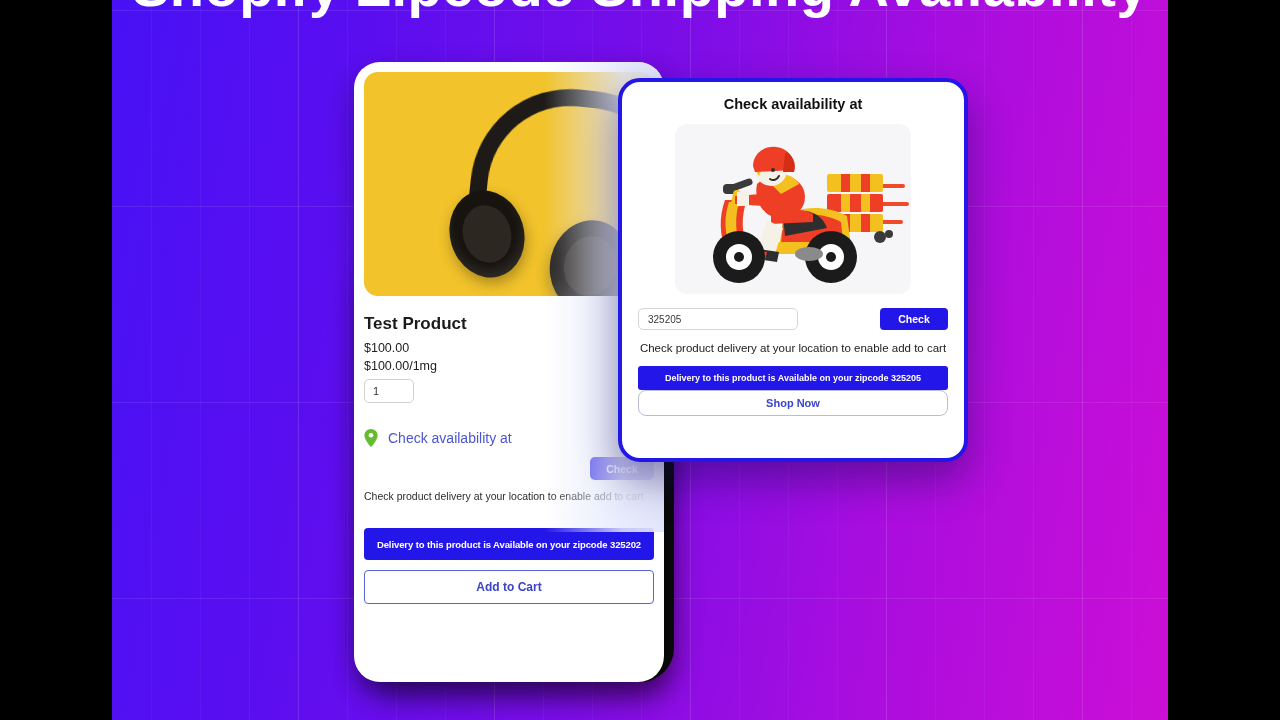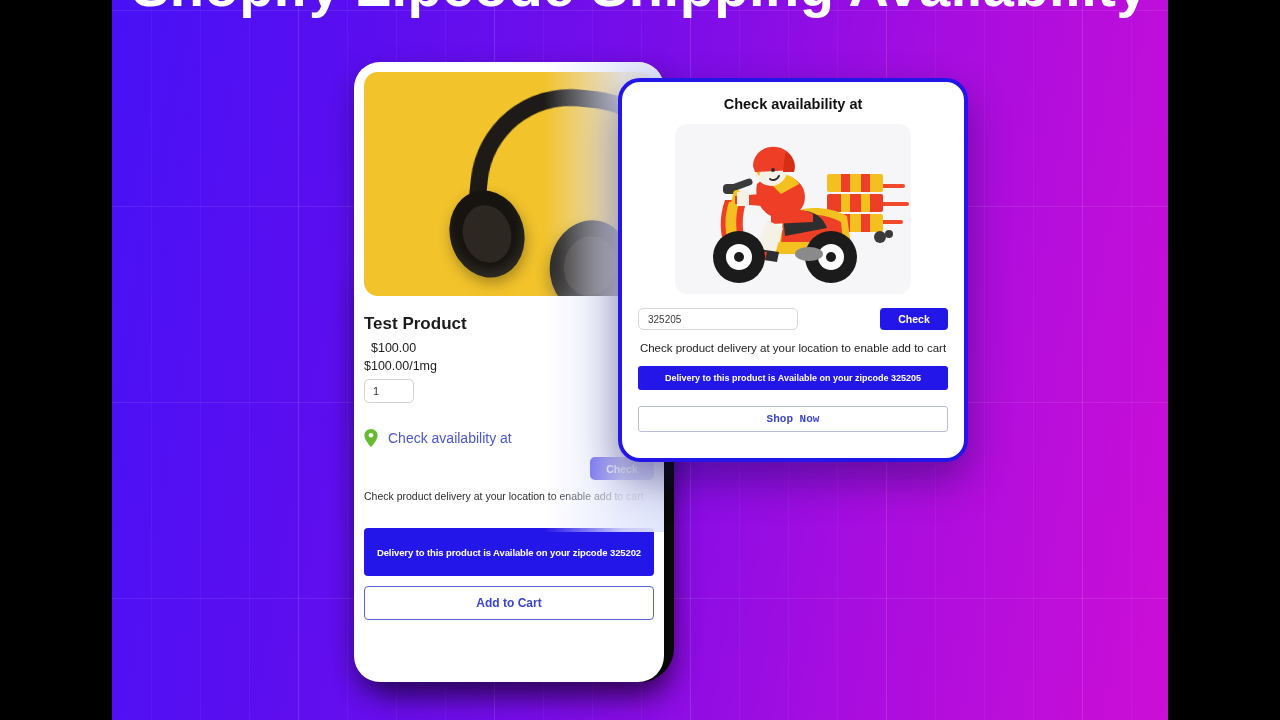--- a/index.html
+++ b/index.html
@@ -154,21 +154,20 @@
   .prod-title {
     margin: 18px 0 0 0;
     font-size: 17px;
     font-weight: 700;
     color: #1b1b1b;
   }
   .prod-price {
     margin-top: 7px;
     font-size: 12.5px;
     color: #212121;
-    margin-left: 7px;
   }
   .prod-unit {
     margin-top: 4px;
     font-size: 12.5px;
     color: #212121;
   }
   .field-label {
     margin-top: 16px;
     font-size: 13px;
     color: #3d4bdc;
@@ -228,21 +227,21 @@
     font-family: "Liberation Sans", sans-serif;
   }
   .hint-text {
     margin-top: 10px;
     font-size: 10.5px;
     color: #2c2c2c;
     white-space: nowrap;
   }
   .status-banner {
     margin-top: 26px;
-    height: 48px;
+    height: 32px;
     background: #2316e8;
     color: #fff;
     border-radius: 4px;
     display: flex;
     align-items: center;
     justify-content: center;
     font-size: 9.5px;
     font-weight: 700;
     letter-spacing: -0.1px;
   }
@@ -347,33 +346,33 @@
     background: #2316e8;
     color: #fff;
     border-radius: 3px;
     display: flex;
     align-items: center;
     justify-content: center;
     font-size: 9px;
     font-weight: 700;
   }
   .popup-outline-btn {
-    margin-top: 16px;
+    margin-top: 0;
     height: 24px;
     background: #fff;
     border: 1px solid #b9bdd8;
-    border-radius: 3px;
+    border-radius: 8px;
     color: #3b44c8;
     display: flex;
     align-items: center;
     justify-content: center;
     font-size: 11px;
     font-weight: 700;
     cursor: pointer;
-    font-family: Liberation Mono, monospace;
+    font-family: Liberation Sans, sans-serif;
   }
 </style>
 </head>
 <body>
 
 <div id="stage">
 
   <div id="video-area">
     <div class="grid-overlay"></div>
 

